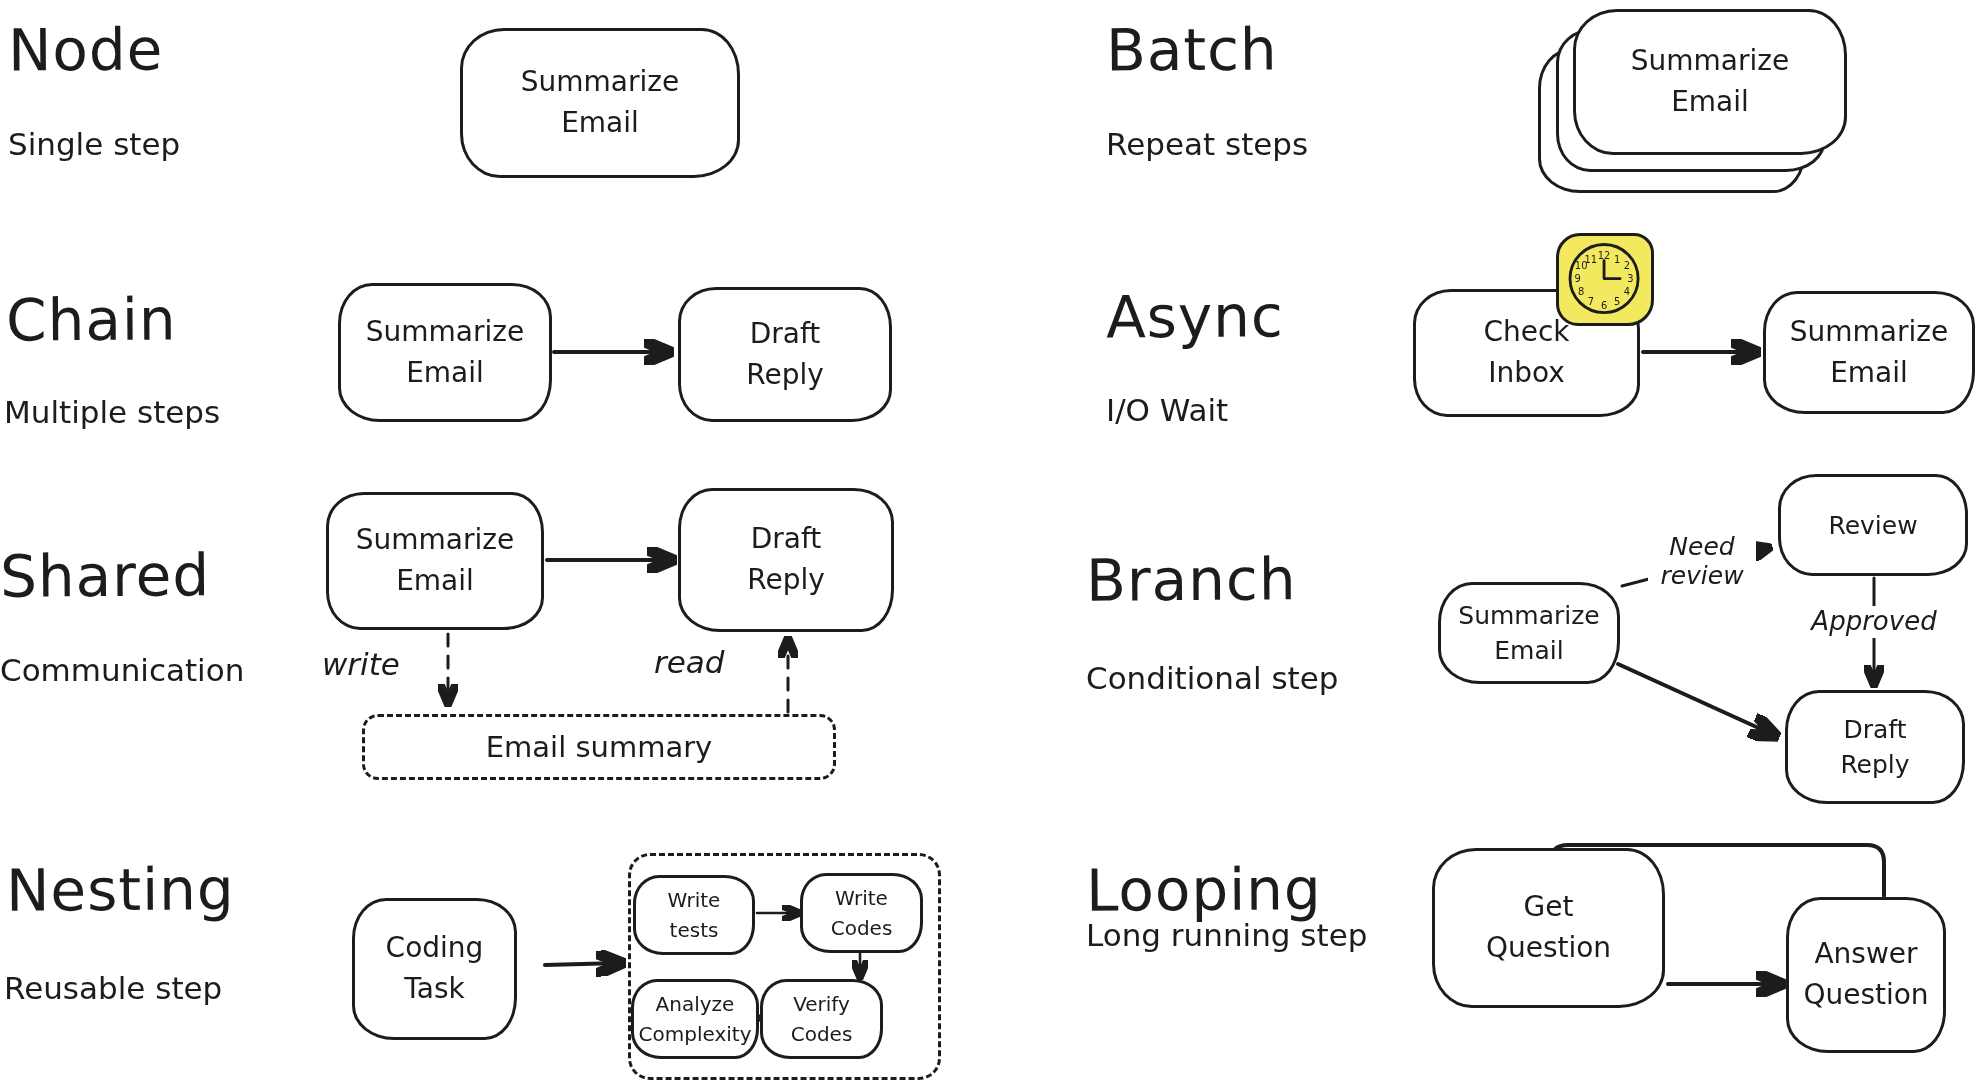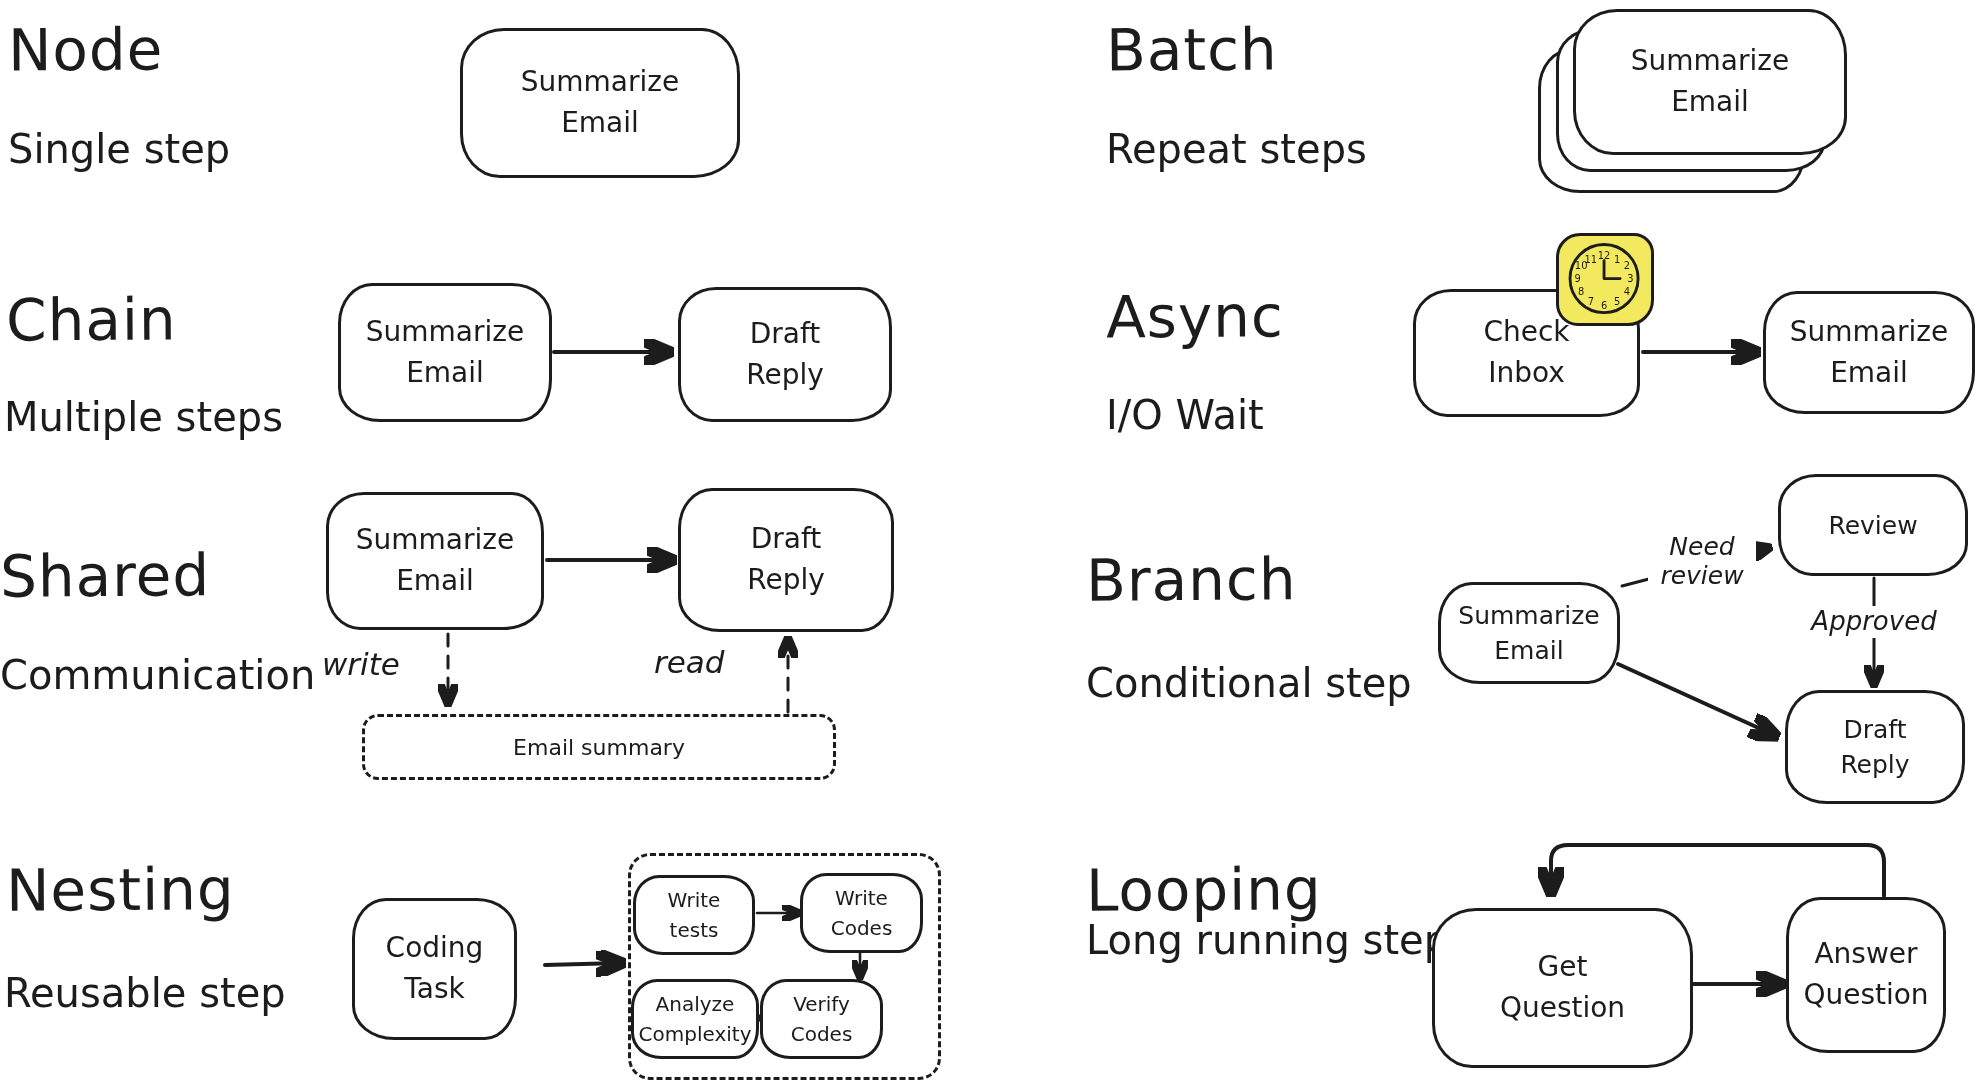--- a/index.html
+++ b/index.html
@@ -16,42 +16,42 @@
   }
   .connectors{position:absolute;left:0;top:0;width:1980px;height:1089px;z-index:1;}
   .connectors path{fill:none;stroke:var(--ink);stroke-width:4;stroke-linecap:round;}
   .connectors path.thin{stroke-width:3;}
   .connectors path.tiny{stroke-width:2.6;}
   .connectors path.dashed{stroke-dasharray:12 10;stroke-width:3;}
   .title{
     position:absolute;font-size:58px;font-weight:500;letter-spacing:1px;
     white-space:nowrap;z-index:2;transform:rotate(-0.4deg);
   }
-  .subtitle{position:absolute;font-size:40px;white-space:nowrap;z-index:2;}
+  .subtitle{position:absolute;font-size:31px;white-space:nowrap;z-index:2;}
   .box{
     position:absolute;box-sizing:border-box;background:var(--background);
     border:3.5px solid var(--ink);display:flex;align-items:center;justify-content:center;
     text-align:center;z-index:2;
   }
   .lbl{white-space:pre-line;font-size:28px;line-height:1.45;}
   .lbl.small{font-size:25px;line-height:1.4;}
   .lbl.tiny{font-size:20px;line-height:1.5;}
   .r1{border-radius:44px 38px 46px 40px / 40px 46px 38px 44px;}
   .r2{border-radius:34px 40px 32px 42px / 40px 34px 42px 34px;}
   .r3{border-radius:38px 32px 40px 34px / 34px 40px 32px 38px;}
   .r4{border-radius:26px 30px 24px 30px / 28px 26px 30px 26px;}
   .dashedbox{
     position:absolute;box-sizing:border-box;border:3px dashed var(--ink);
     background:transparent;display:flex;align-items:center;justify-content:center;
     z-index:0;border-radius:22px;
   }
   .storebox{
     position:absolute;box-sizing:border-box;border:3px dashed var(--ink);
     background:var(--background);display:flex;align-items:center;justify-content:center;
-    z-index:2;border-radius:16px;font-size:22px;
+    z-index:2;border-radius:16px;font-size:29px;
   }
   .linelabel{
     position:absolute;z-index:3;background:var(--background);
     font-size:31px;padding:1px 4px;white-space:pre-line;line-height:1.15;font-style:italic;
   }
   .linelabel.mid{font-size:25px;text-align:center;}
   .clock{
     position:absolute;left:1556px;top:233px;width:98px;height:93px;z-index:3;
     background:var(--clock_fill);border:3.5px solid var(--ink);border-radius:24px 20px 26px 22px;
     box-sizing:border-box;
@@ -194,21 +194,21 @@
     <span class="lbl tiny">Verify
 Codes</span>
   </div>
   <div class="box r4" style="left:631px;top:979px;width:128px;height:80px">
     <span class="lbl tiny">Analyze
 Complexity</span>
   </div>
 
   <div class="title" style="left:1086px;top:856px">Looping</div>
   <div class="subtitle" style="left:1086px;top:917px">Long running step</div>
-  <div class="box r1" style="left:1432px;top:908px;width:261px;height:160px">
+  <div class="box r1" style="left:1432px;top:848px;width:233px;height:160px">
     <span class="lbl">Get
 Question</span>
   </div>
   <div class="box r2" style="left:1786px;top:897px;width:160px;height:156px">
     <span class="lbl">Answer
 Question</span>
   </div>
 
 </div>
 

